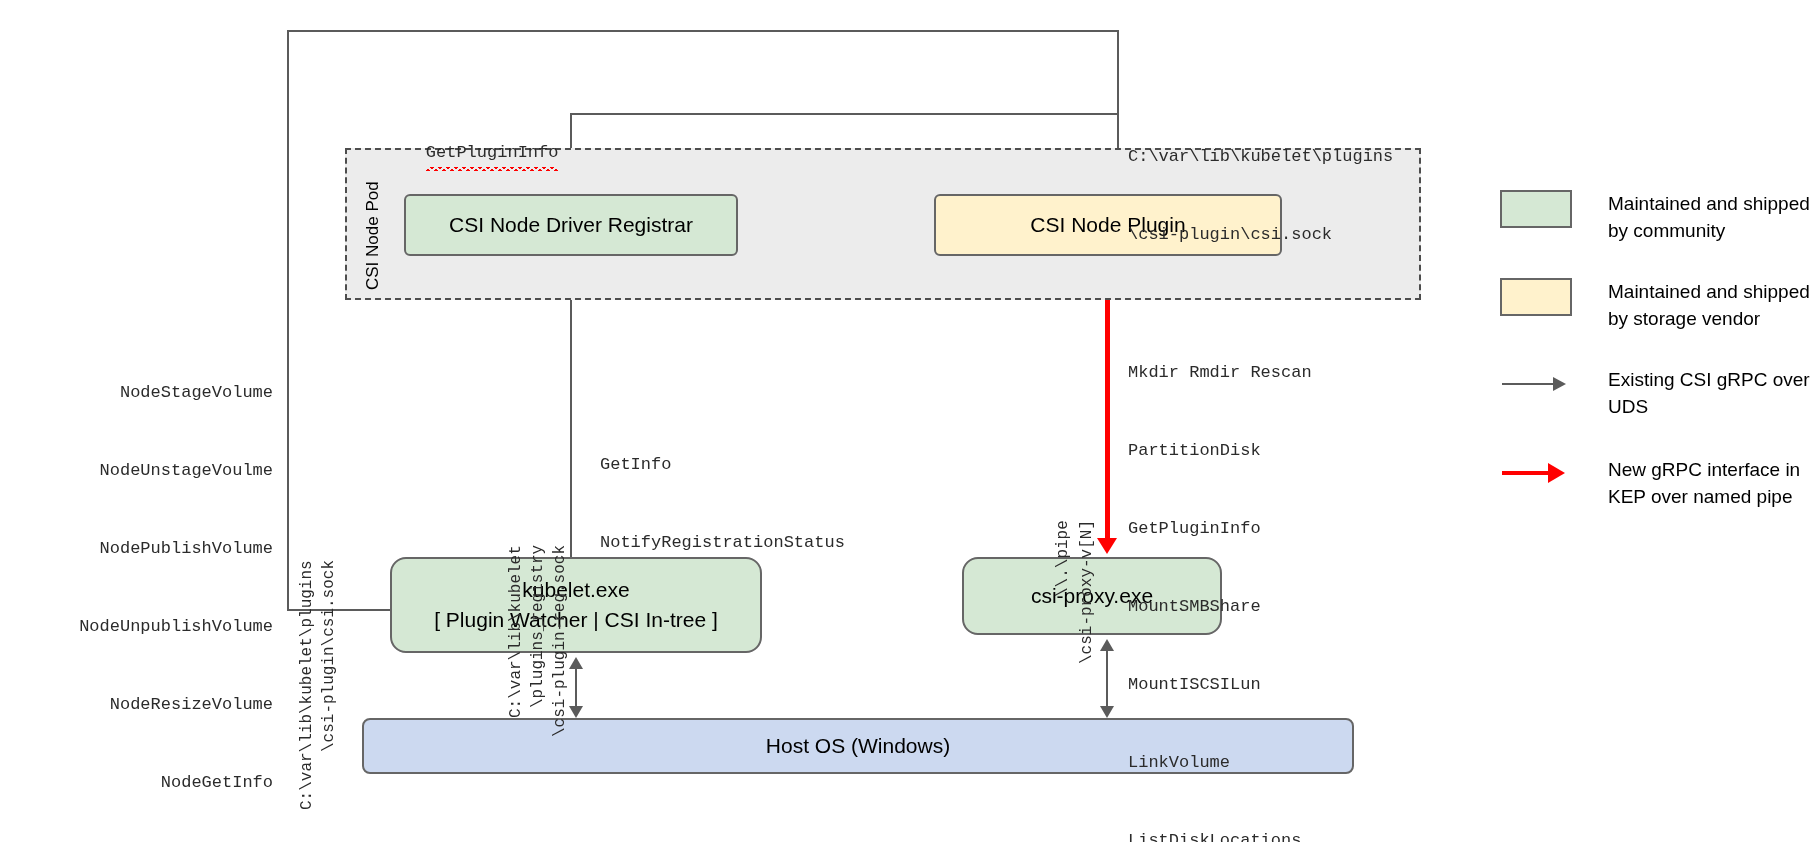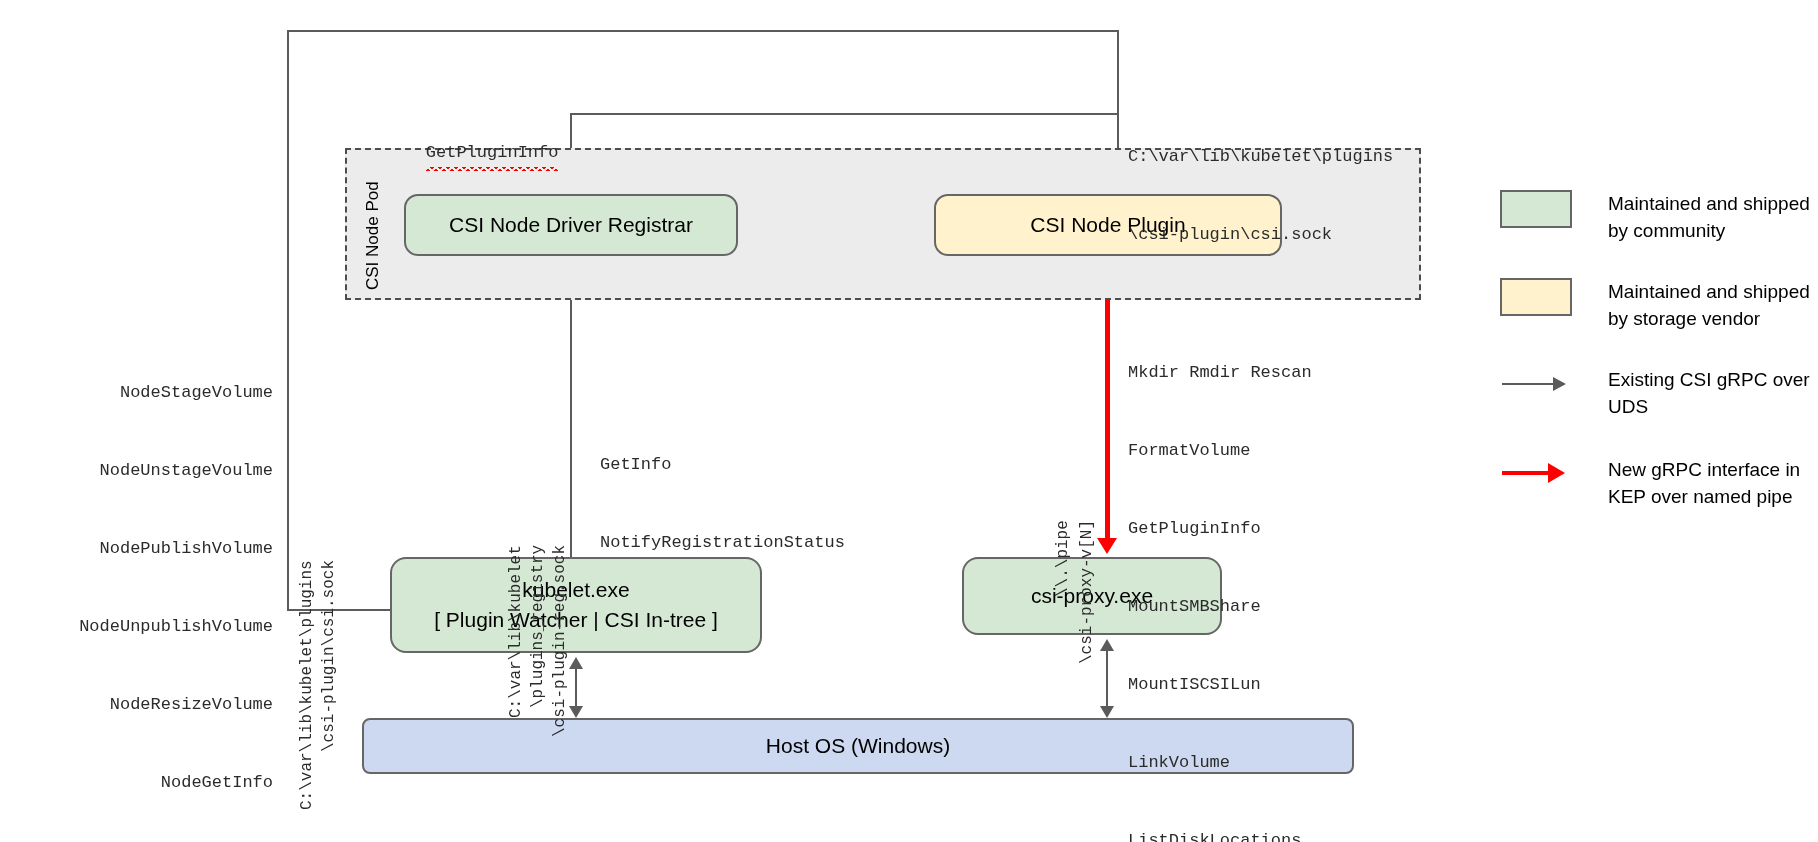--- a/index.html
+++ b/index.html
@@ -60,21 +60,21 @@
     font-size: 17px;
     white-space: nowrap;
     transform: rotate(-90deg) translate(-130px, 0);
     transform-origin: left top;
   }
 
   
   .node-box {
     position: absolute;
     border: 2px solid #666666;
-    border-radius: 14px;
+    border-radius: 6px;
     box-sizing: border-box;
     display: flex;
     flex-direction: column;
     align-items: center;
     justify-content: center;
     text-align: center;
     font-size: 21px;
     line-height: 30px;
     color: #000;
   }
@@ -302,21 +302,21 @@
     <div>NodePublishVolume</div>
     <div>NodeUnpublishVolume</div>
     <div>NodeResizeVolume</div>
     <div>NodeGetInfo</div>
     
     
   </div>
 
   <div class="mono list-left" style="left:1128px; top:308px; line-height:26px;">
     <div>Mkdir Rmdir Rescan</div>
-    <div>FormatVolume</div>
+    <div>PartitionDisk</div>
     <div>GetPluginInfo</div>
     <div>MountSMBShare</div>
     <div>MountISCSILun</div>
     <div>LinkVolume</div>
     <div>ListDiskLocations</div>
     
     
   </div>
 
   <div class="vtext" style="left: 296px; top: 560px; transform: rotate(-90deg) translateX(-250px); transform-origin: left top;">C:\var\lib\kubelet\plugins</div>

